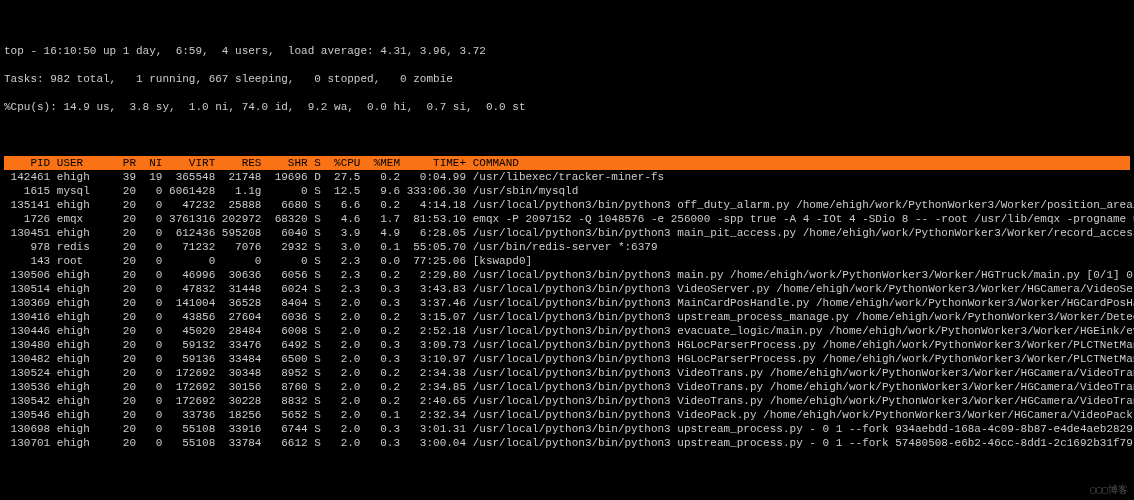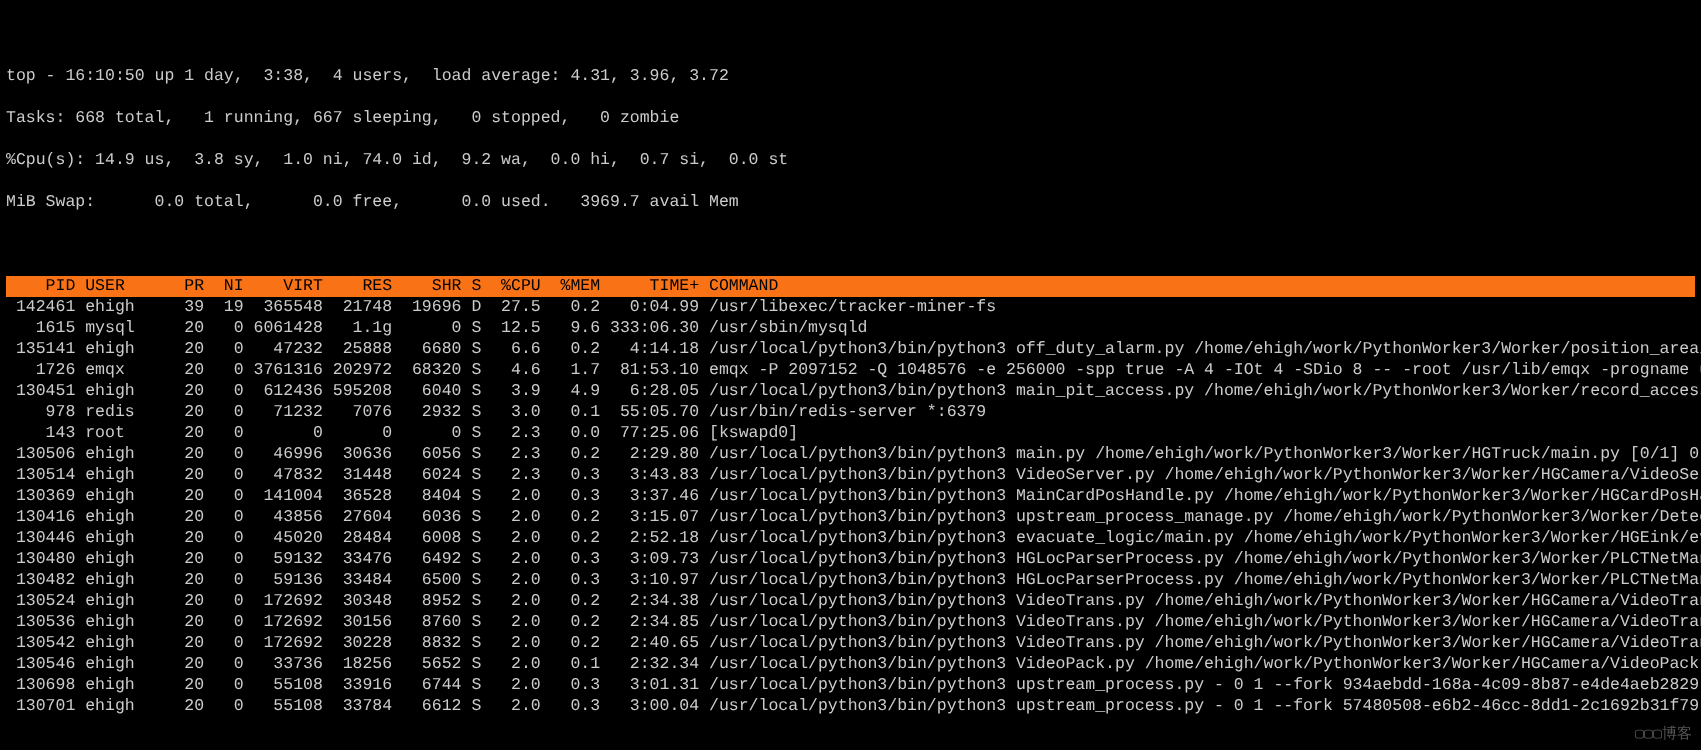--- a/index.html
+++ b/index.html
@@ -29,24 +29,23 @@
     position: absolute;
     right: 6px;
     bottom: 2px;
     color: #555;
     font-size: 10px;
   }
 </style>
 </head>
 <body>
 <div class="screen">
-<span class="row">top - 16:10:50 up 1 day,  3:38,  4 users,  load average: 4.31, 3.96, 3.72</span>
-<span class="row">Tasks: 668 total,   1 running, 667 sleeping,   0 stopped,   0 zombie</span>
+<span class="row">top - 16:10:50 up 1 day,  6:59,  4 users,  load average: 4.31, 3.96, 3.72</span>
+<span class="row">Tasks: 982 total,   1 running, 667 sleeping,   0 stopped,   0 zombie</span>
 <span class="row">%Cpu(s): 14.9 us,  3.8 sy,  1.0 ni, 74.0 id,  9.2 wa,  0.0 hi,  0.7 si,  0.0 st</span>
-<span class="row">MiB Swap:      0.0 total,      0.0 free,      0.0 used.   3969.7 avail Mem</span>
 <span class="row"> </span>
 <span class="hdr-row">    PID USER      PR  NI    VIRT    RES    SHR S  %CPU  %MEM     TIME+ COMMAND</span>
 <div id="plist"><span class="row"> 142461 ehigh     39  19  365548  21748  19696 D  27.5   0.2   0:04.99 /usr/libexec/tracker-miner-fs</span><span class="row">   1615 mysql     20   0 6061428   1.1g      0 S  12.5   9.6 333:06.30 /usr/sbin/mysqld</span><span class="row"> 135141 ehigh     20   0   47232  25888   6680 S   6.6   0.2   4:14.18 /usr/local/python3/bin/python3 off_duty_alarm.py /home/ehigh/work/PythonWorker3/Worker/position_area/off_duty_alarm.py [0/1+</span><span class="row">   1726 emqx      20   0 3761316 202972  68320 S   4.6   1.7  81:53.10 emqx -P 2097152 -Q 1048576 -e 256000 -spp true -A 4 -IOt 4 -SDio 8 -- -root /usr/lib/emqx -progname usr/bin/emqx -- -home /+</span><span class="row"> 130451 ehigh     20   0  612436 595208   6040 S   3.9   4.9   6:28.05 /usr/local/python3/bin/python3 main_pit_access.py /home/ehigh/work/PythonWorker3/Worker/record_access/main_pit_access.py [0+</span><span class="row">    978 redis     20   0   71232   7076   2932 S   3.0   0.1  55:05.70 /usr/bin/redis-server *:6379</span><span class="row">    143 root      20   0       0      0      0 S   2.3   0.0  77:25.06 [kswapd0]</span><span class="row"> 130506 ehigh     20   0   46996  30636   6056 S   2.3   0.2   2:29.80 /usr/local/python3/bin/python3 main.py /home/ehigh/work/PythonWorker3/Worker/HGTruck/main.py [0/1] 0 1</span><span class="row"> 130514 ehigh     20   0   47832  31448   6024 S   2.3   0.3   3:43.83 /usr/local/python3/bin/python3 VideoServer.py /home/ehigh/work/PythonWorker3/Worker/HGCamera/VideoServer.py [0/1] 0 1</span><span class="row"> 130369 ehigh     20   0  141004  36528   8404 S   2.0   0.3   3:37.46 /usr/local/python3/bin/python3 MainCardPosHandle.py /home/ehigh/work/PythonWorker3/Worker/HGCardPosHandle/MainCardPosHandle+</span><span class="row"> 130416 ehigh     20   0   43856  27604   6036 S   2.0   0.2   3:15.07 /usr/local/python3/bin/python3 upstream_process_manage.py /home/ehigh/work/PythonWorker3/Worker/DetectGateManager/upstream_+</span><span class="row"> 130446 ehigh     20   0   45020  28484   6008 S   2.0   0.2   2:52.18 /usr/local/python3/bin/python3 evacuate_logic/main.py /home/ehigh/work/PythonWorker3/Worker/HGEink/evacuate_logic/main.py [+</span><span class="row"> 130480 ehigh     20   0   59132  33476   6492 S   2.0   0.3   3:09.73 /usr/local/python3/bin/python3 HGLocParserProcess.py /home/ehigh/work/PythonWorker3/Worker/PLCTNetManager/HGLocParserProces+</span><span class="row"> 130482 ehigh     20   0   59136  33484   6500 S   2.0   0.3   3:10.97 /usr/local/python3/bin/python3 HGLocParserProcess.py /home/ehigh/work/PythonWorker3/Worker/PLCTNetManager/HGLocParserProces+</span><span class="row"> 130524 ehigh     20   0  172692  30348   8952 S   2.0   0.2   2:34.38 /usr/local/python3/bin/python3 VideoTrans.py /home/ehigh/work/PythonWorker3/Worker/HGCamera/VideoTrans.py [4/16] 4 16</span><span class="row"> 130536 ehigh     20   0  172692  30156   8760 S   2.0   0.2   2:34.85 /usr/local/python3/bin/python3 VideoTrans.py /home/ehigh/work/PythonWorker3/Worker/HGCamera/VideoTrans.py [10/16] 10 16</span><span class="row"> 130542 ehigh     20   0  172692  30228   8832 S   2.0   0.2   2:40.65 /usr/local/python3/bin/python3 VideoTrans.py /home/ehigh/work/PythonWorker3/Worker/HGCamera/VideoTrans.py [14/16] 14 16</span><span class="row"> 130546 ehigh     20   0   33736  18256   5652 S   2.0   0.1   2:32.34 /usr/local/python3/bin/python3 VideoPack.py /home/ehigh/work/PythonWorker3/Worker/HGCamera/VideoPack.py [0/1] 0 1</span><span class="row"> 130698 ehigh     20   0   55108  33916   6744 S   2.0   0.3   3:01.31 /usr/local/python3/bin/python3 upstream_process.py - 0 1 --fork 934aebdd-168a-4c09-8b87-e4de4aeb2829 1</span><span class="row"> 130701 ehigh     20   0   55108  33784   6612 S   2.0   0.3   3:00.04 /usr/local/python3/bin/python3 upstream_process.py - 0 1 --fork 57480508-e6b2-46cc-8dd1-2c1692b31f79 17</span></div>
 </div>
 <span class="watermark">▢▢▢博客</span>
 
 
 
 
 

